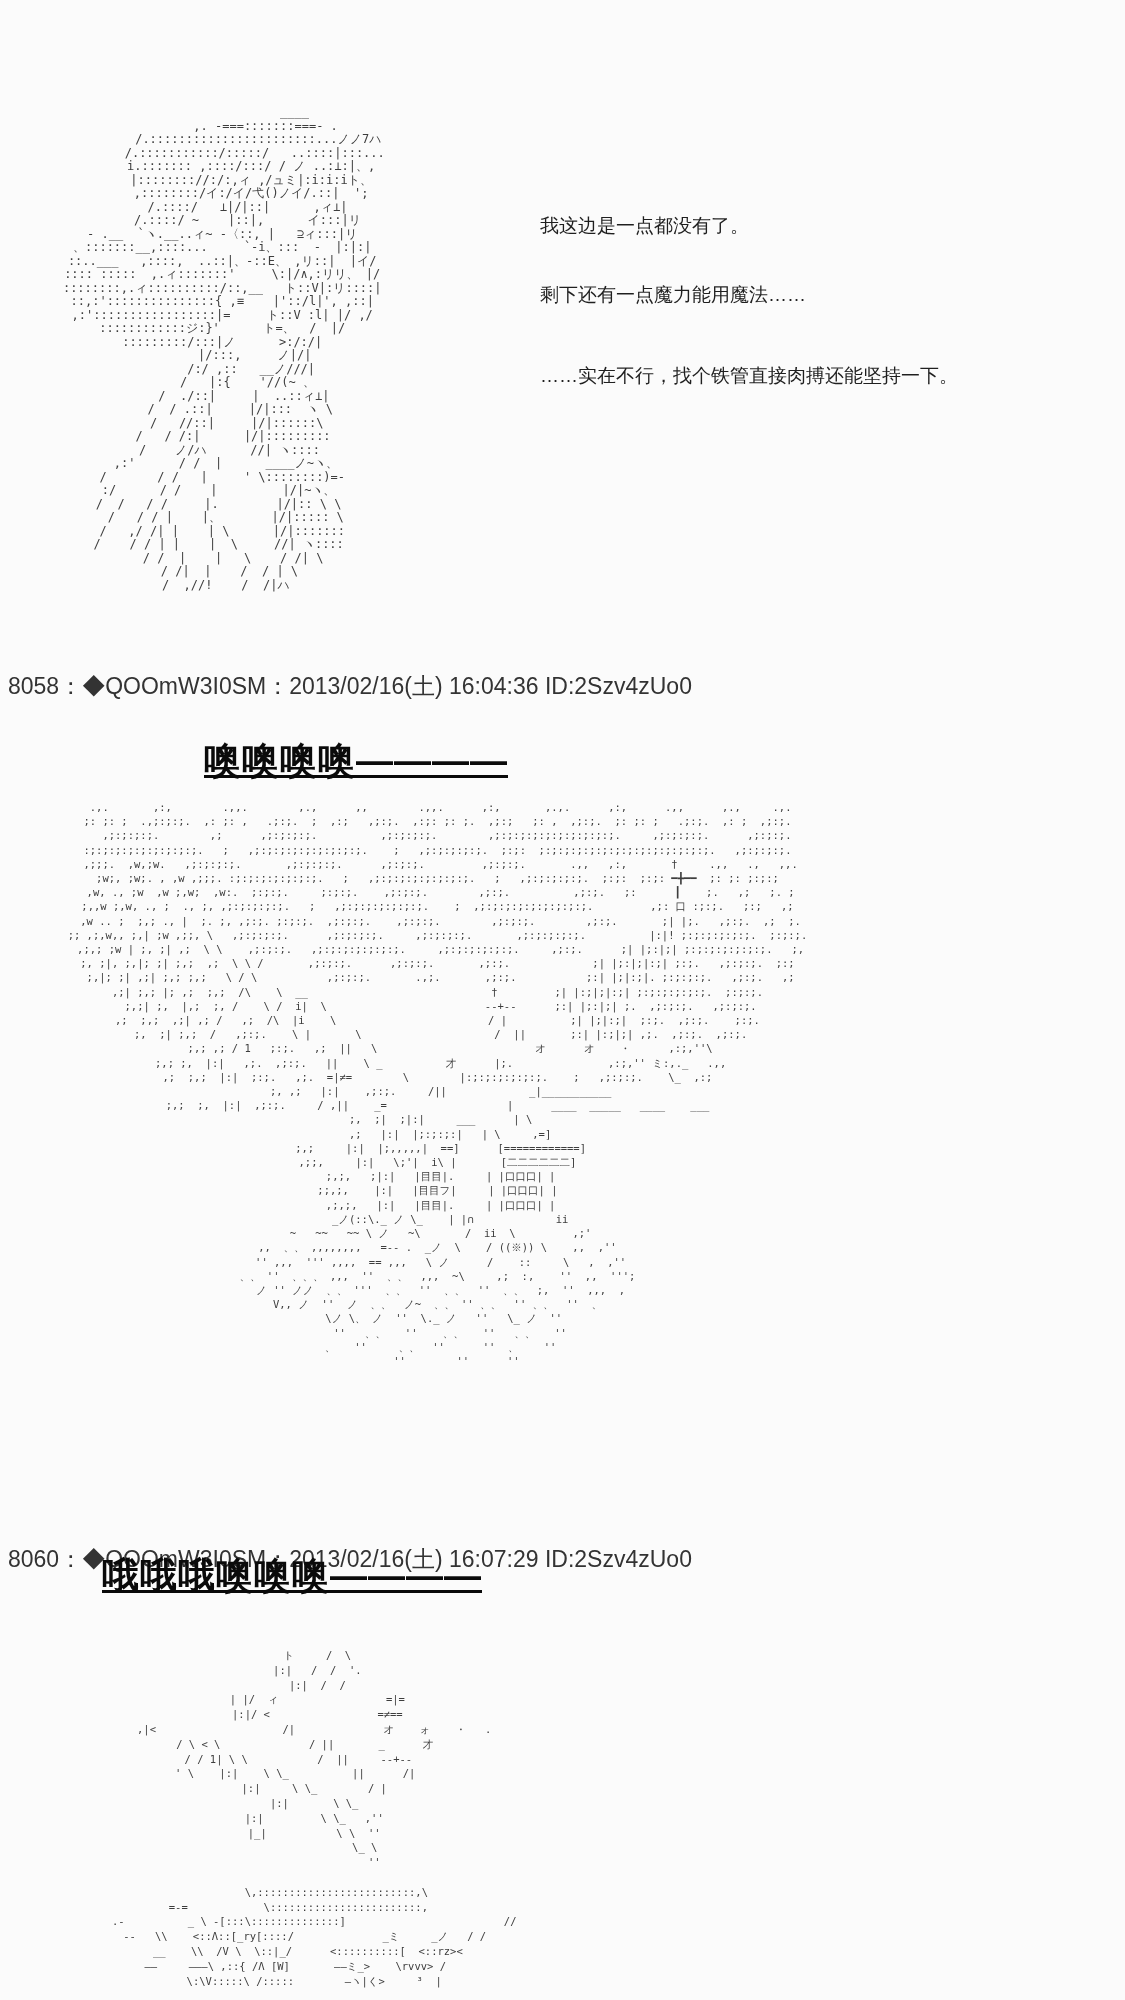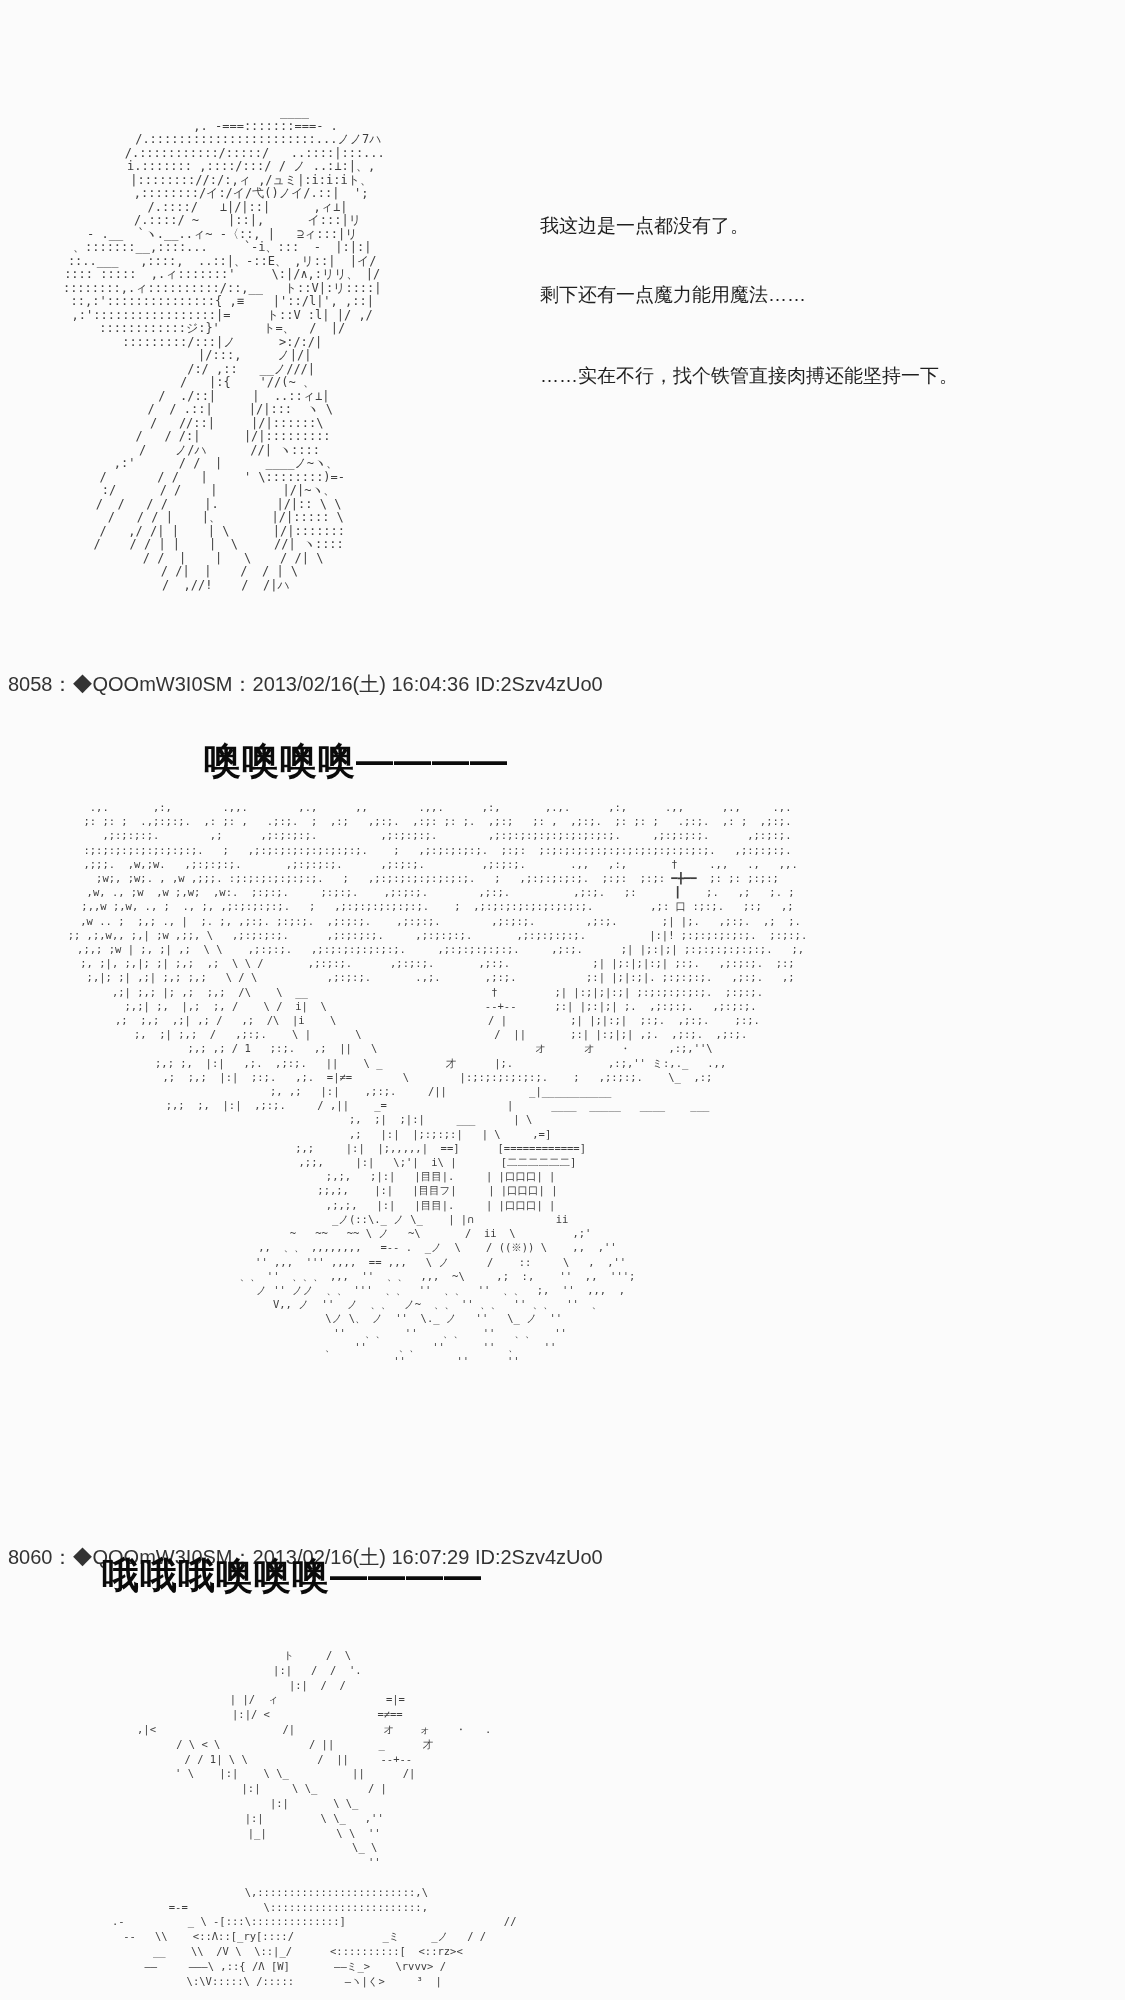--- a/index.html
+++ b/index.html
@@ -28,31 +28,32 @@
     font-size: 19px;
     line-height: 23px;
   }
   .dialogue p { margin: 0; position: absolute; white-space: nowrap; }
   .dialogue p:nth-child(1) { top: 8px; }
   .dialogue p:nth-child(2) { top: 45px; margin-top: 32px; }
   .dialogue p:nth-child(3) { top: 158px; }
   .post-header {
     left: 8px;
     color: #333333;
-    font-size: 20px;
+    font-size: 23px;
     white-space: nowrap;
   }
   #header-8058 { top: 671px; }
   #header-8060 { top: 1544px; }
   .shout {
     color: #0a0a0a;
     font-size: 37px;
     font-weight: bold;
     white-space: nowrap;
     letter-spacing: 1px;
+    text-decoration: underline;
   }
   #shout-8058 { left: 204px; top: 736px; }
   #shout-8060 { left: 102px; top: 1551px; }
 </style>
 </head>
 <body style="background: rgb(251, 251, 251);">
 
 <pre id="aa-character" class="aa abs">                       ____
                ,. -===:::::::===- .
              /.:::::::::::::::::::::::...ノノ7ハ

